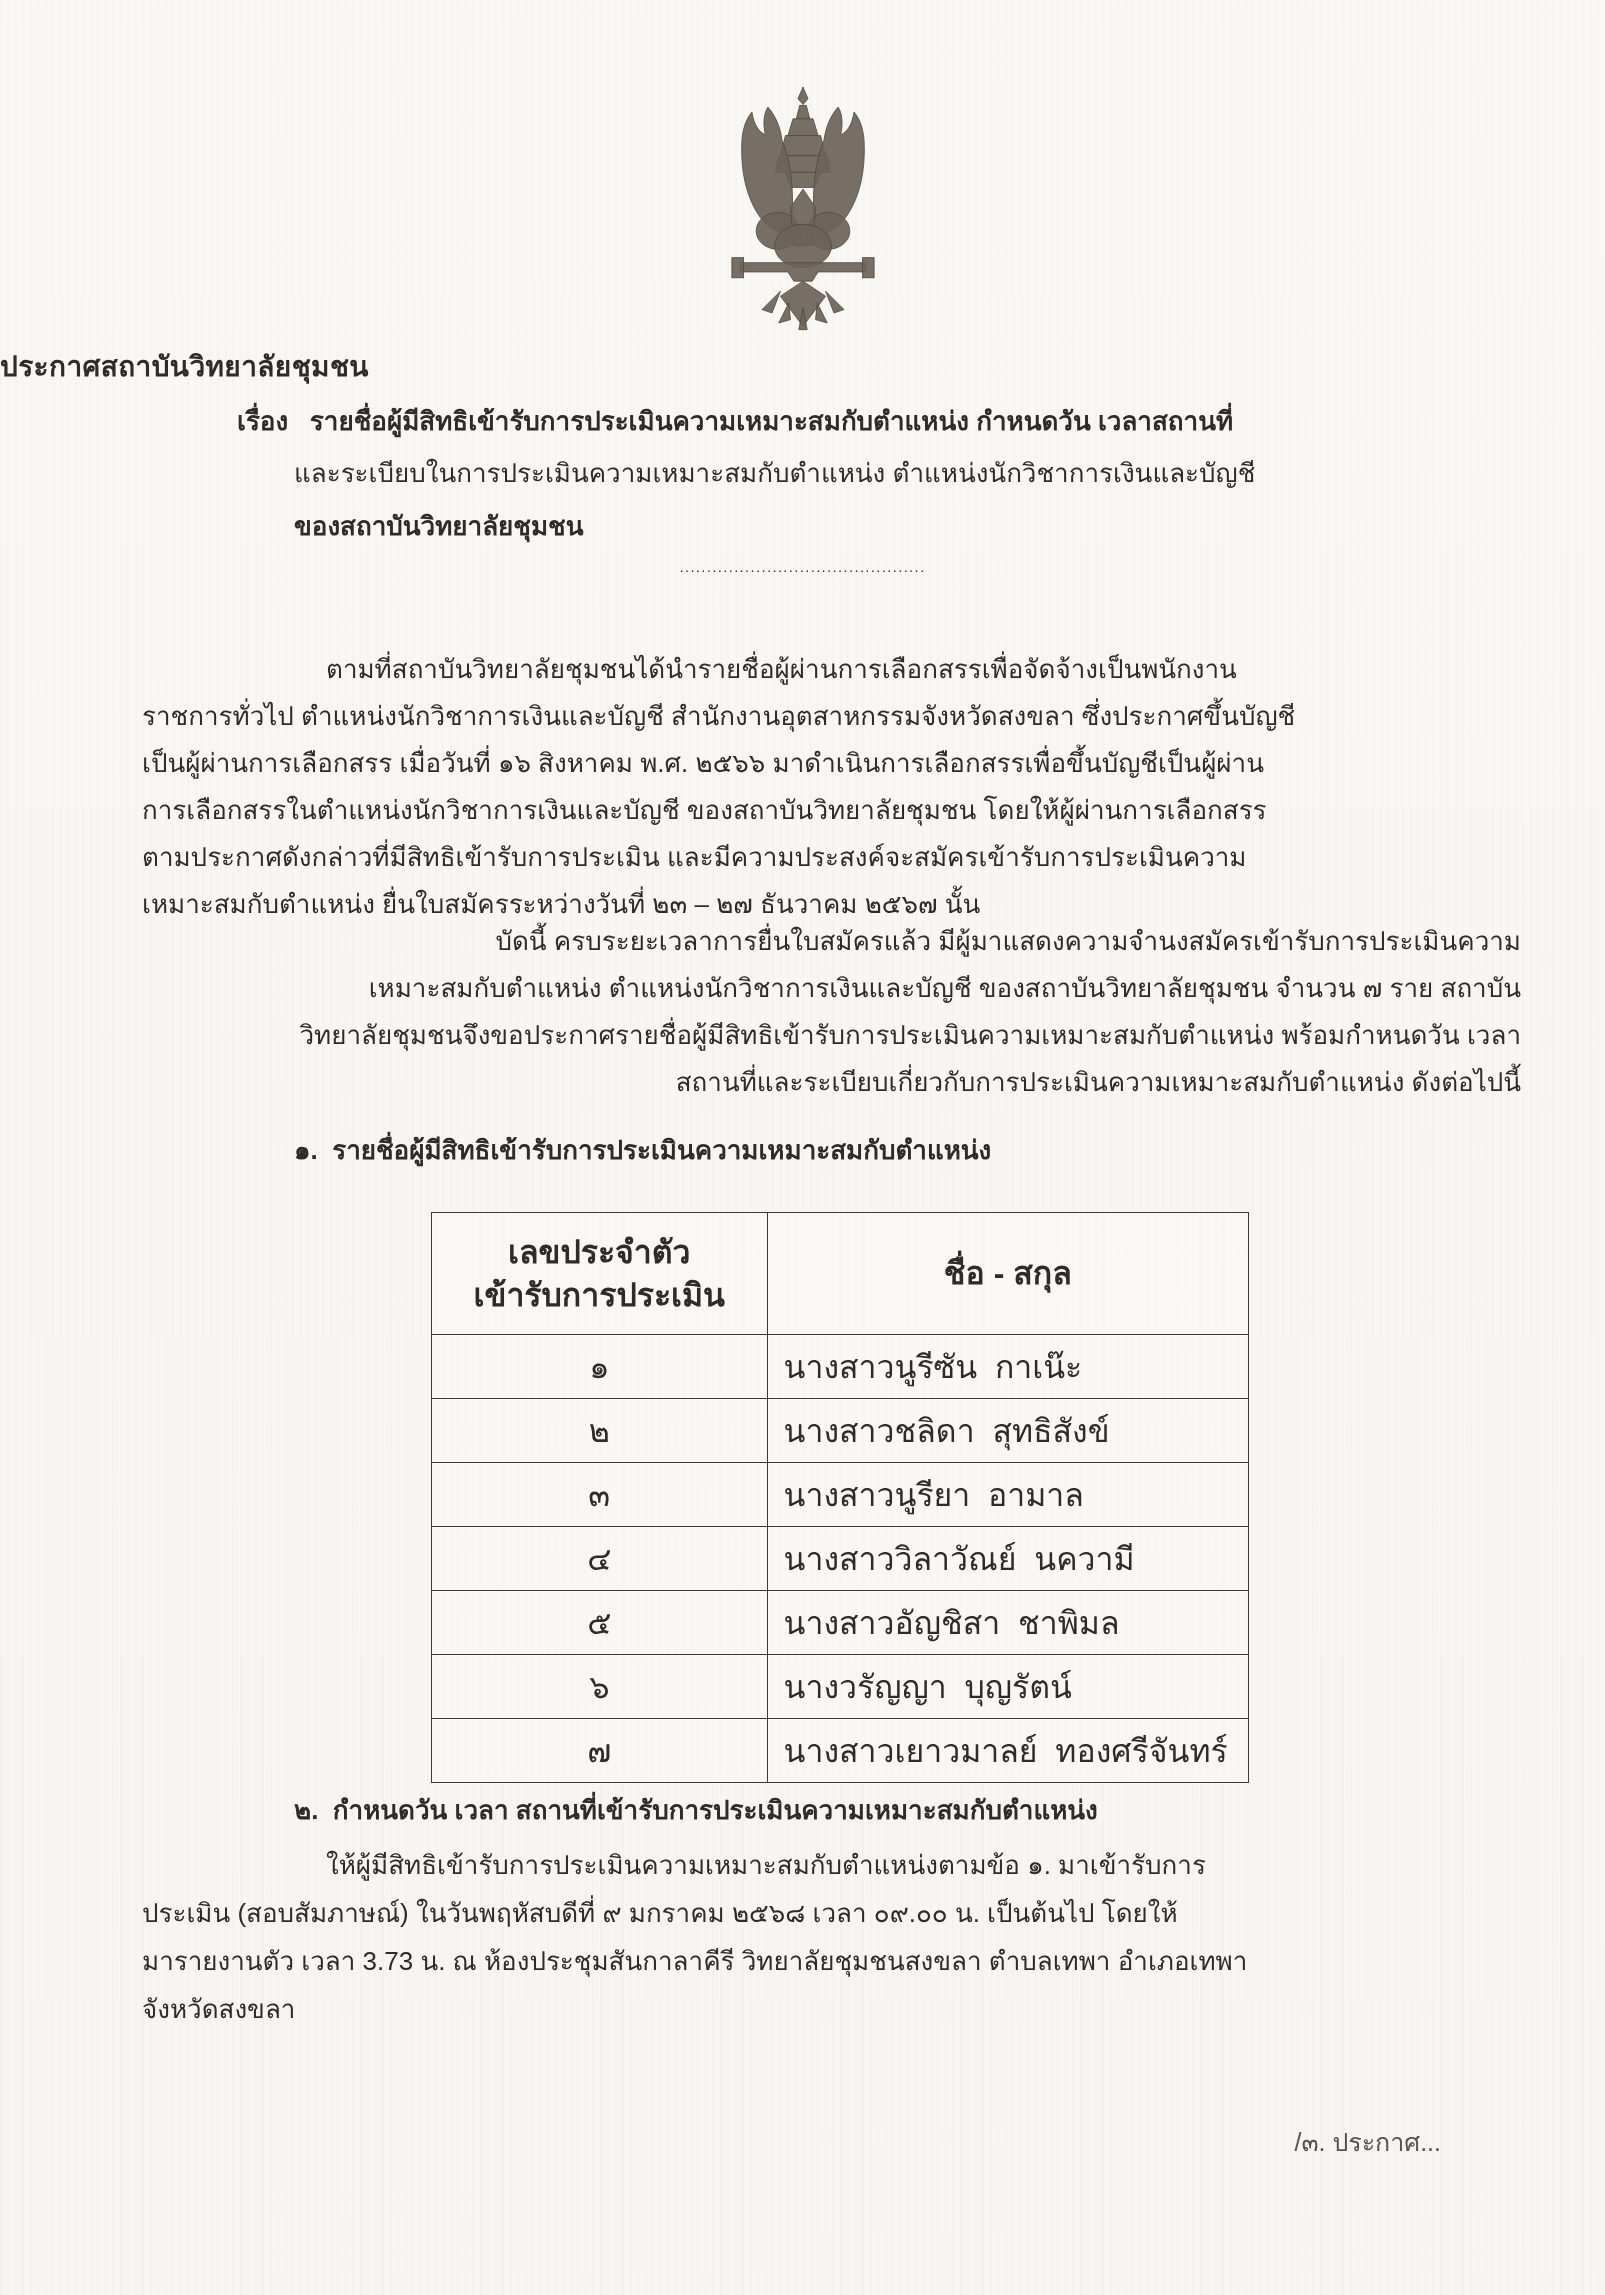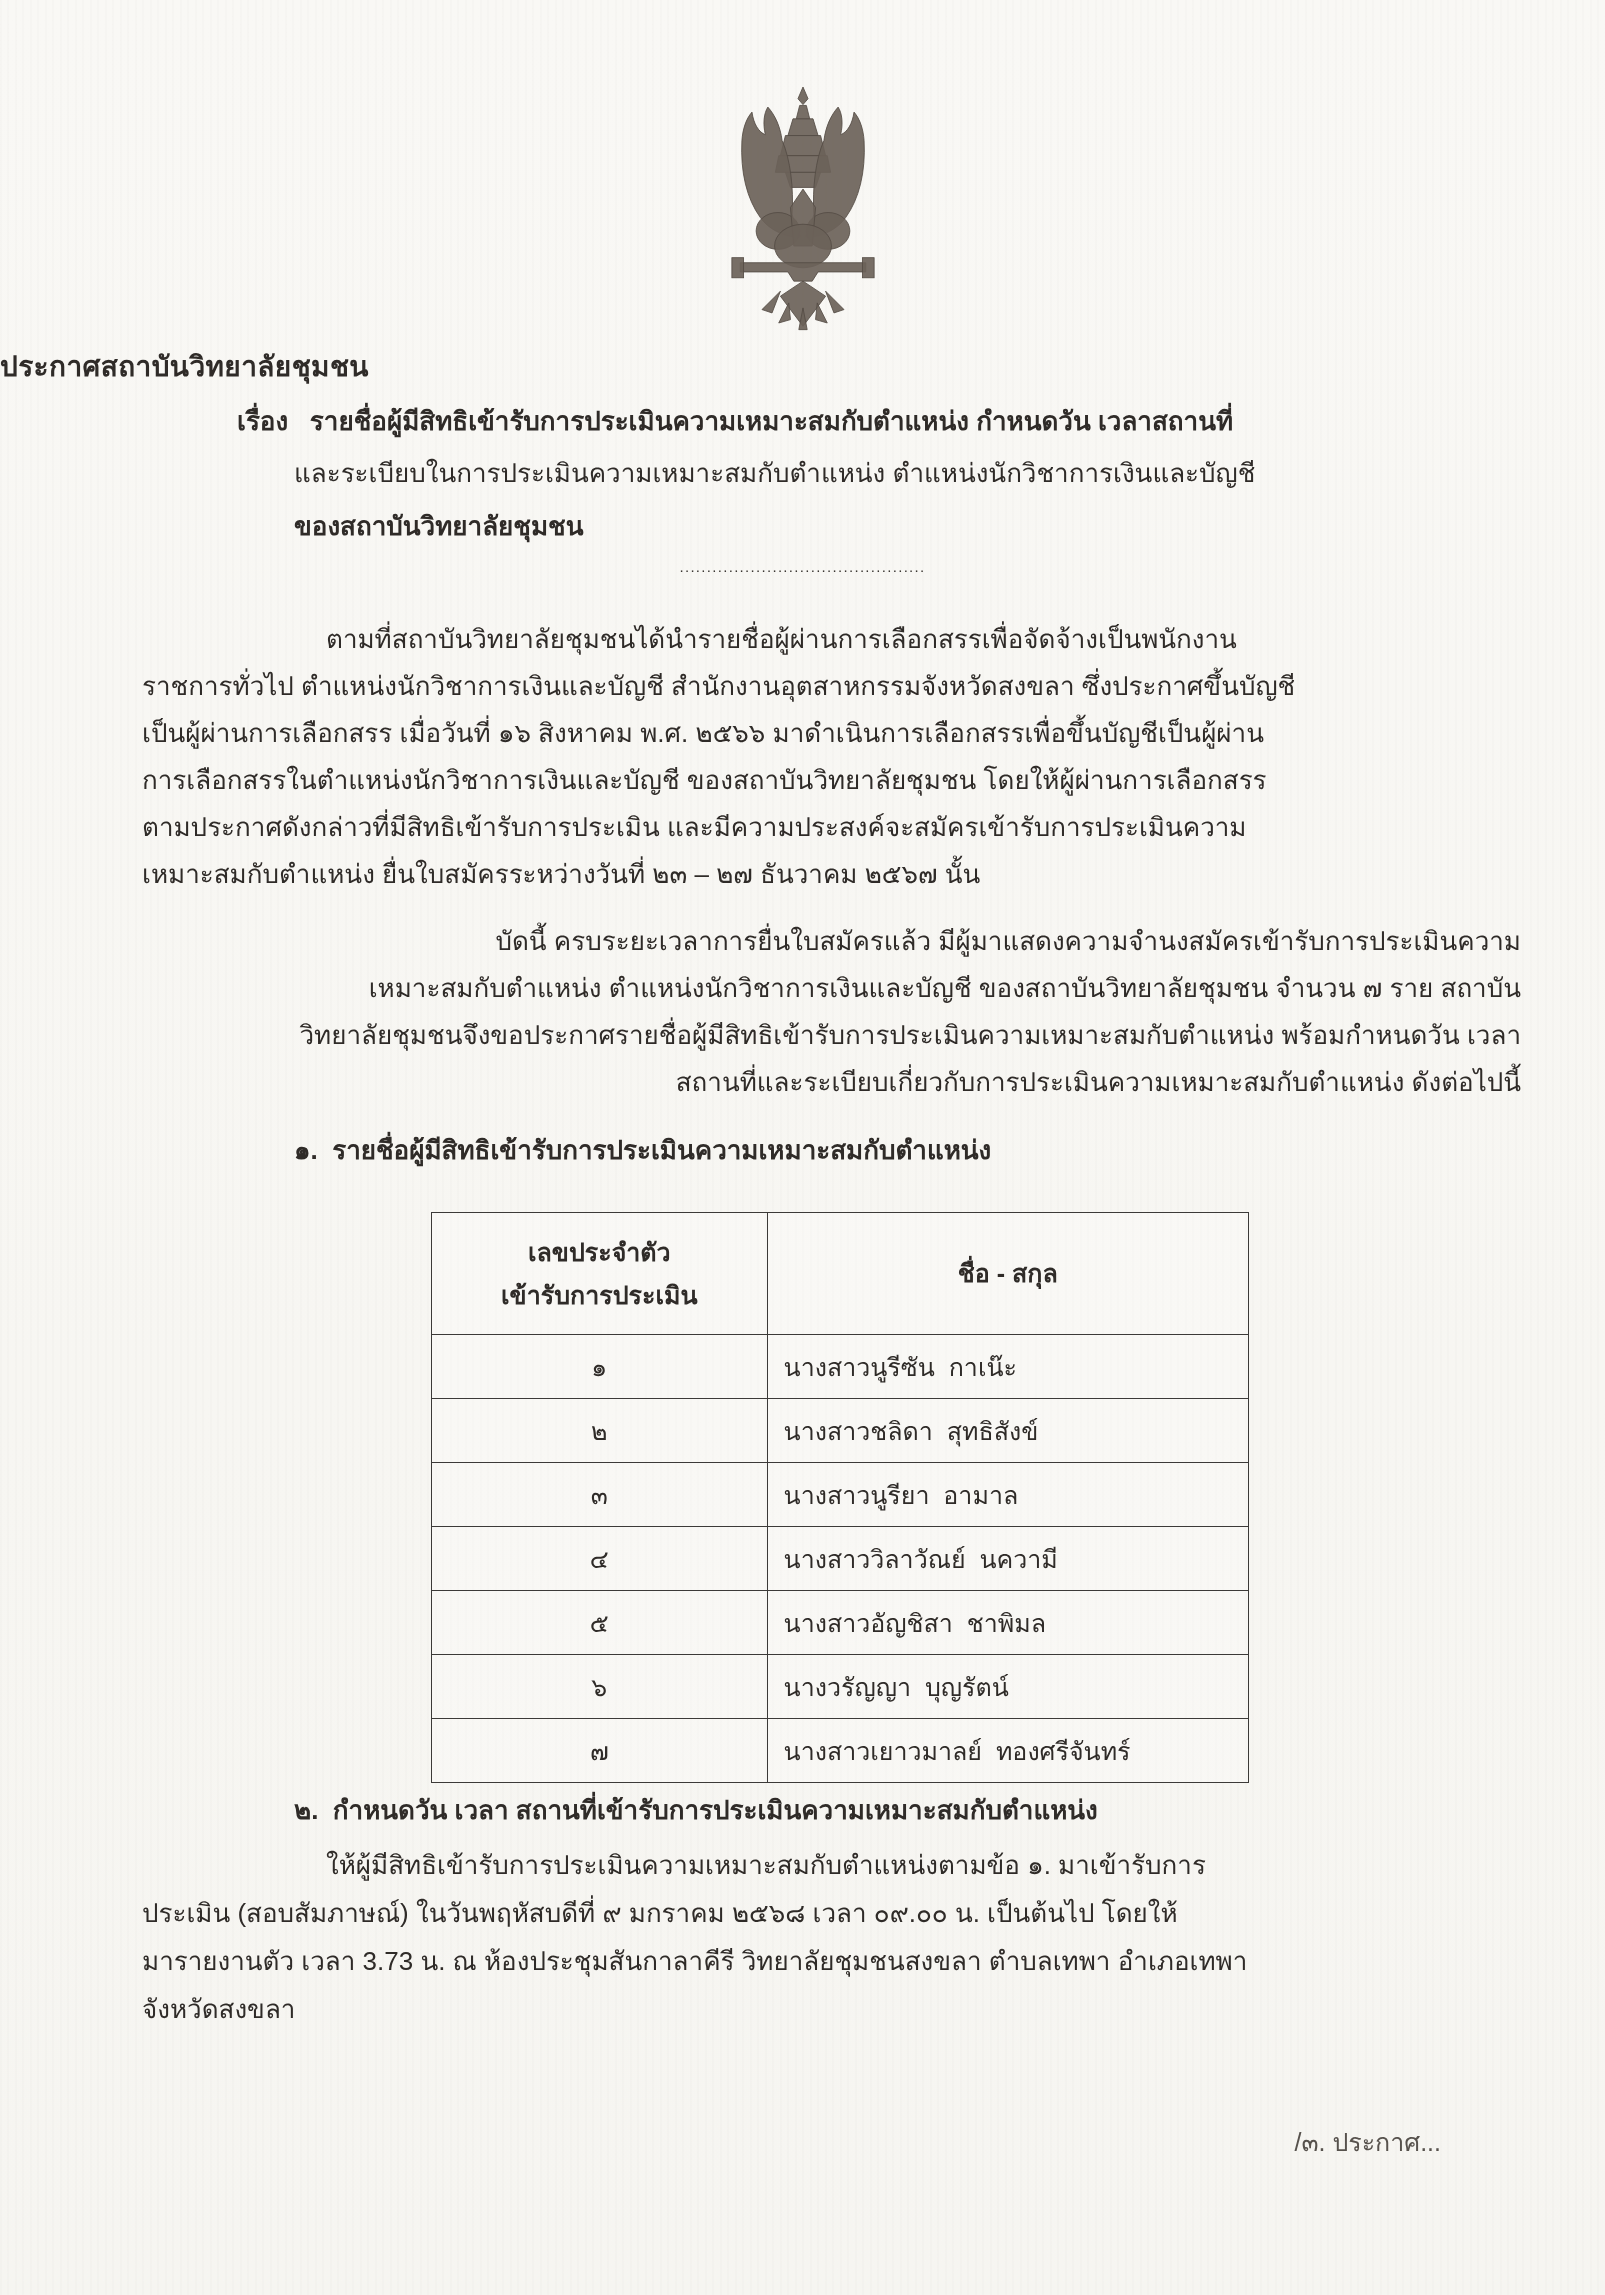--- a/index.html
+++ b/index.html
@@ -35,36 +35,36 @@
   .subject-3 { position:absolute; top:505px; left:294px; font-size:26px; font-weight:bold; }
 
   .dots-divider {
     position:absolute; top:558px; left:0; width:100%;
     text-align:center; font-size:15px; letter-spacing:1.3px;
     color:#3a3632;
   }
 
   .para { position:absolute; left:142px; width:1379px; font-size:26px; line-height:47px; }
   .para .indent { margin-left:184px; }
-  .para-1 { top:616px; }
+  .para-1 { top:646px; }
   .para-2 { top:918px;text-align:right; }
   .para-3 { top:1841px; line-height:48px; }
 
   .section-heading {
     position:absolute; left:294px;
     font-size:26px; font-weight:bold; line-height:47px;
     white-space:pre-wrap;
   }
   .section-1 { top:1127px; }
   .section-2 { top:1787px; }
 
   table.candidates {
     position:absolute; top:1212px; left:431px;
     width:818px; border-collapse:collapse;
-    font-size:25px; color:#2f2b28;
+    font-size:32px; color:#2f2b28;
     background:rgba(255,255,255,0.25);
   }
   table.candidates col.c-no { width:336px; }
   table.candidates col.c-name { width:482px; }
   table.candidates th, table.candidates td {
     border:1.7px solid #3c3a38;
   }
   table.candidates thead th {
     height:122px; font-weight:bold; text-align:center;
     vertical-align:middle; line-height:43px;

